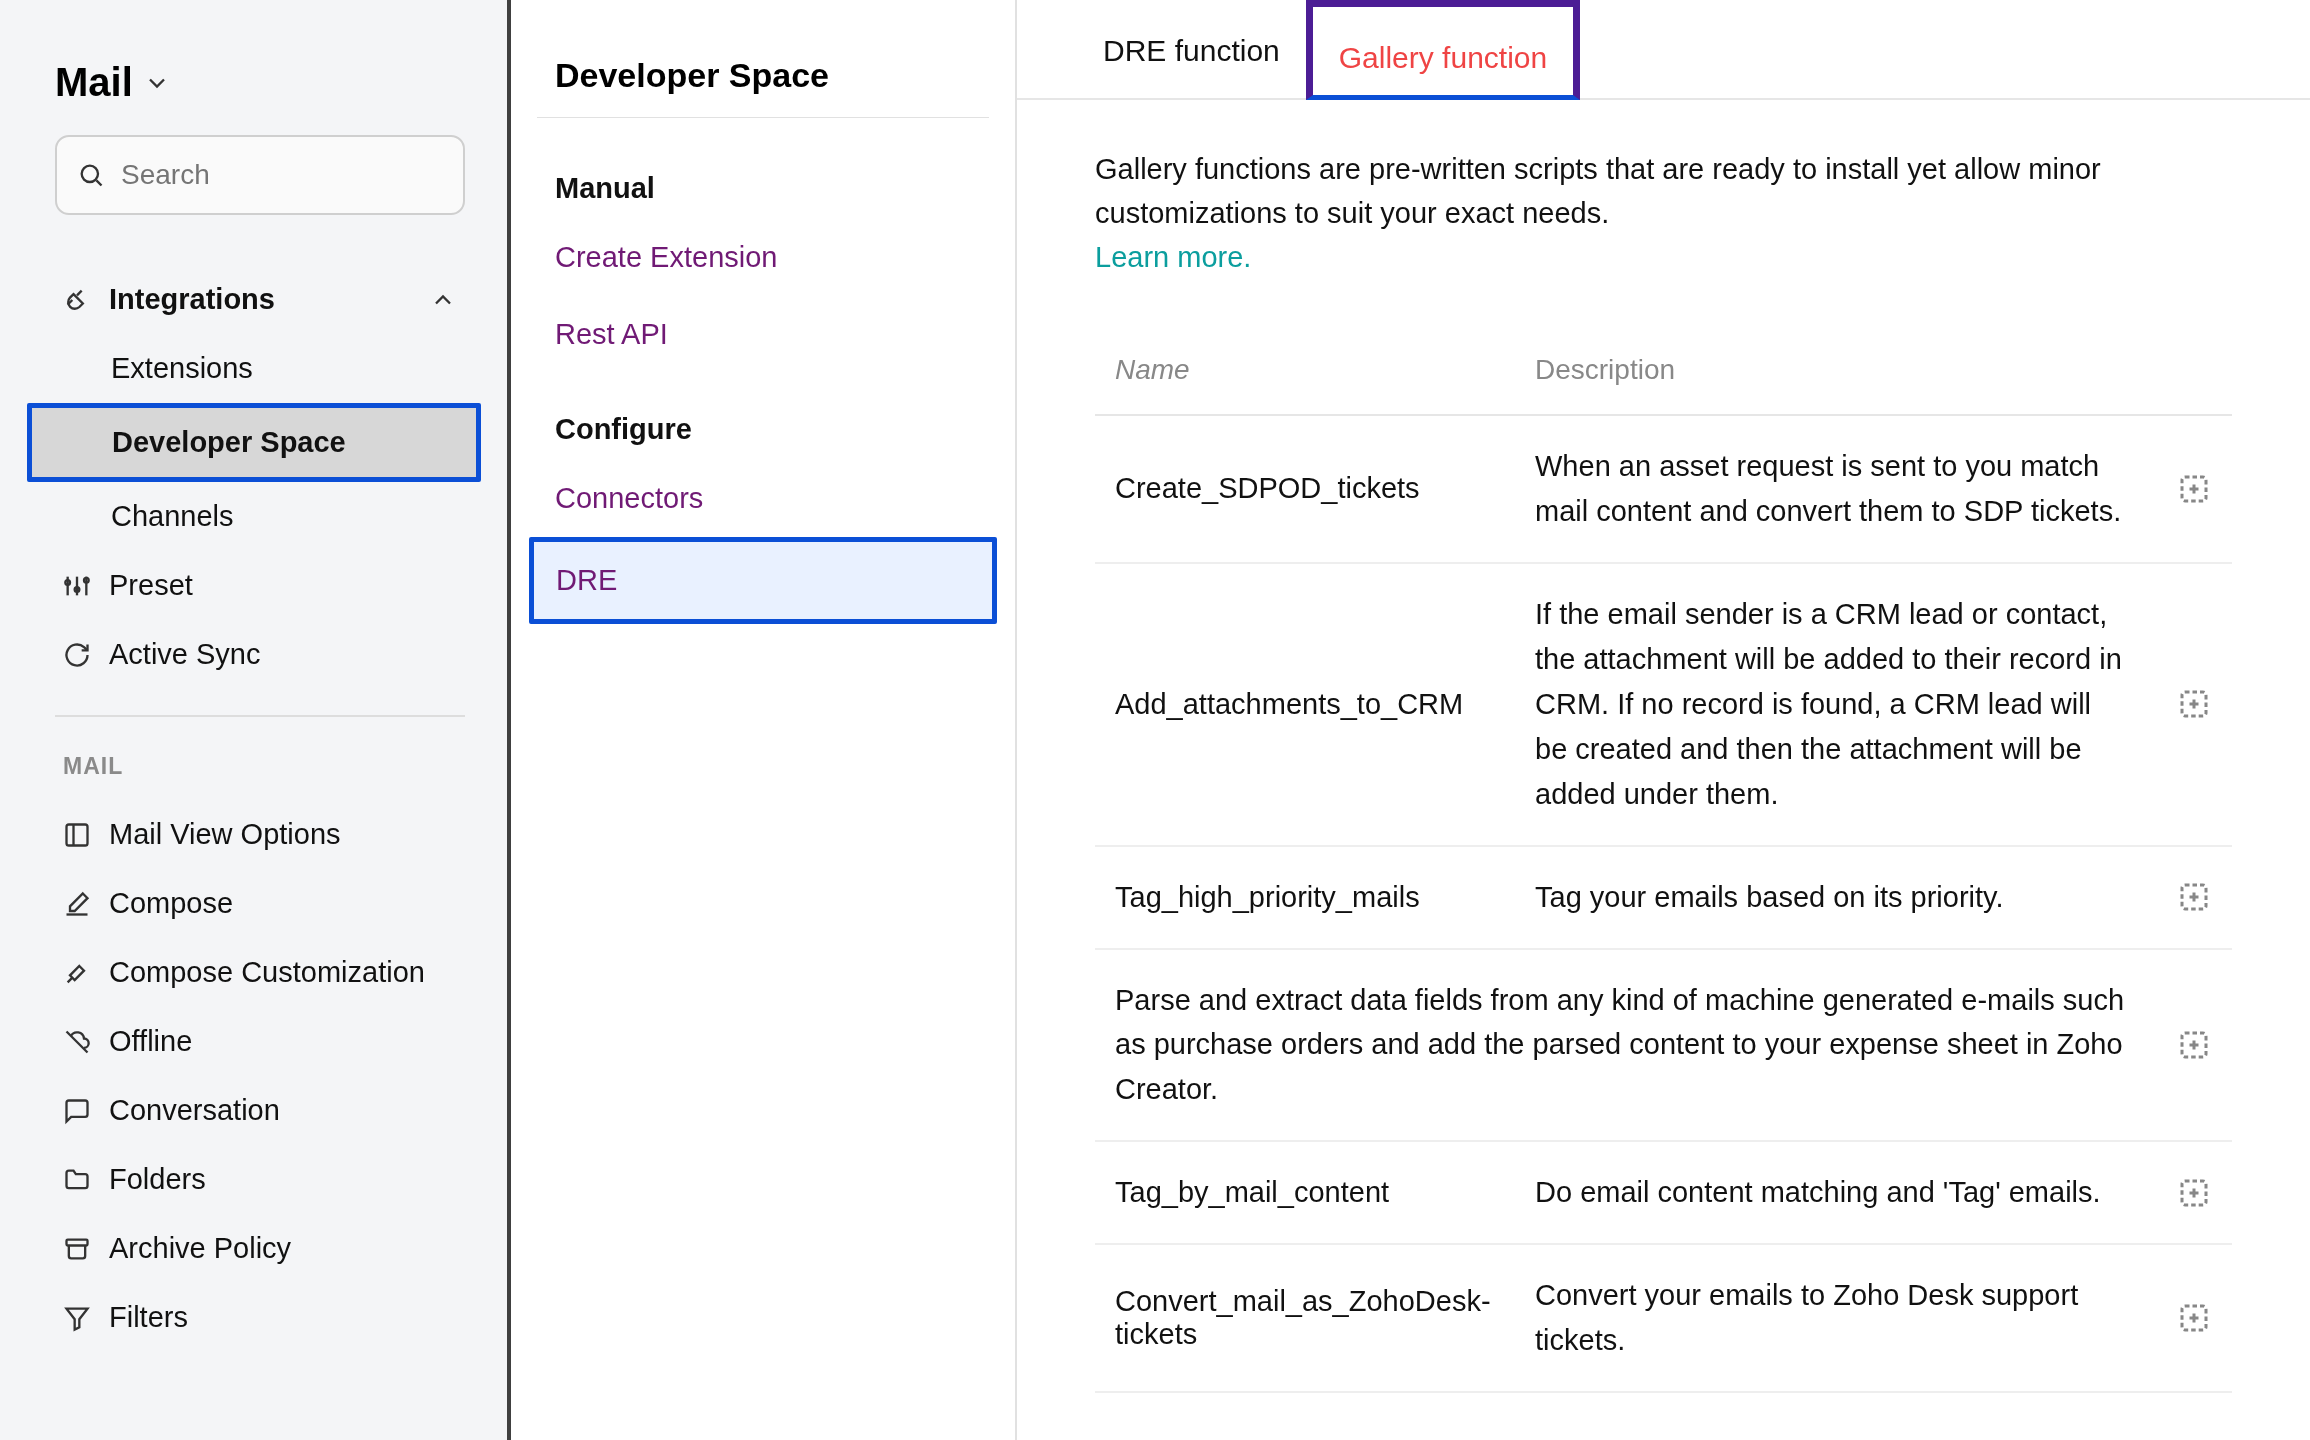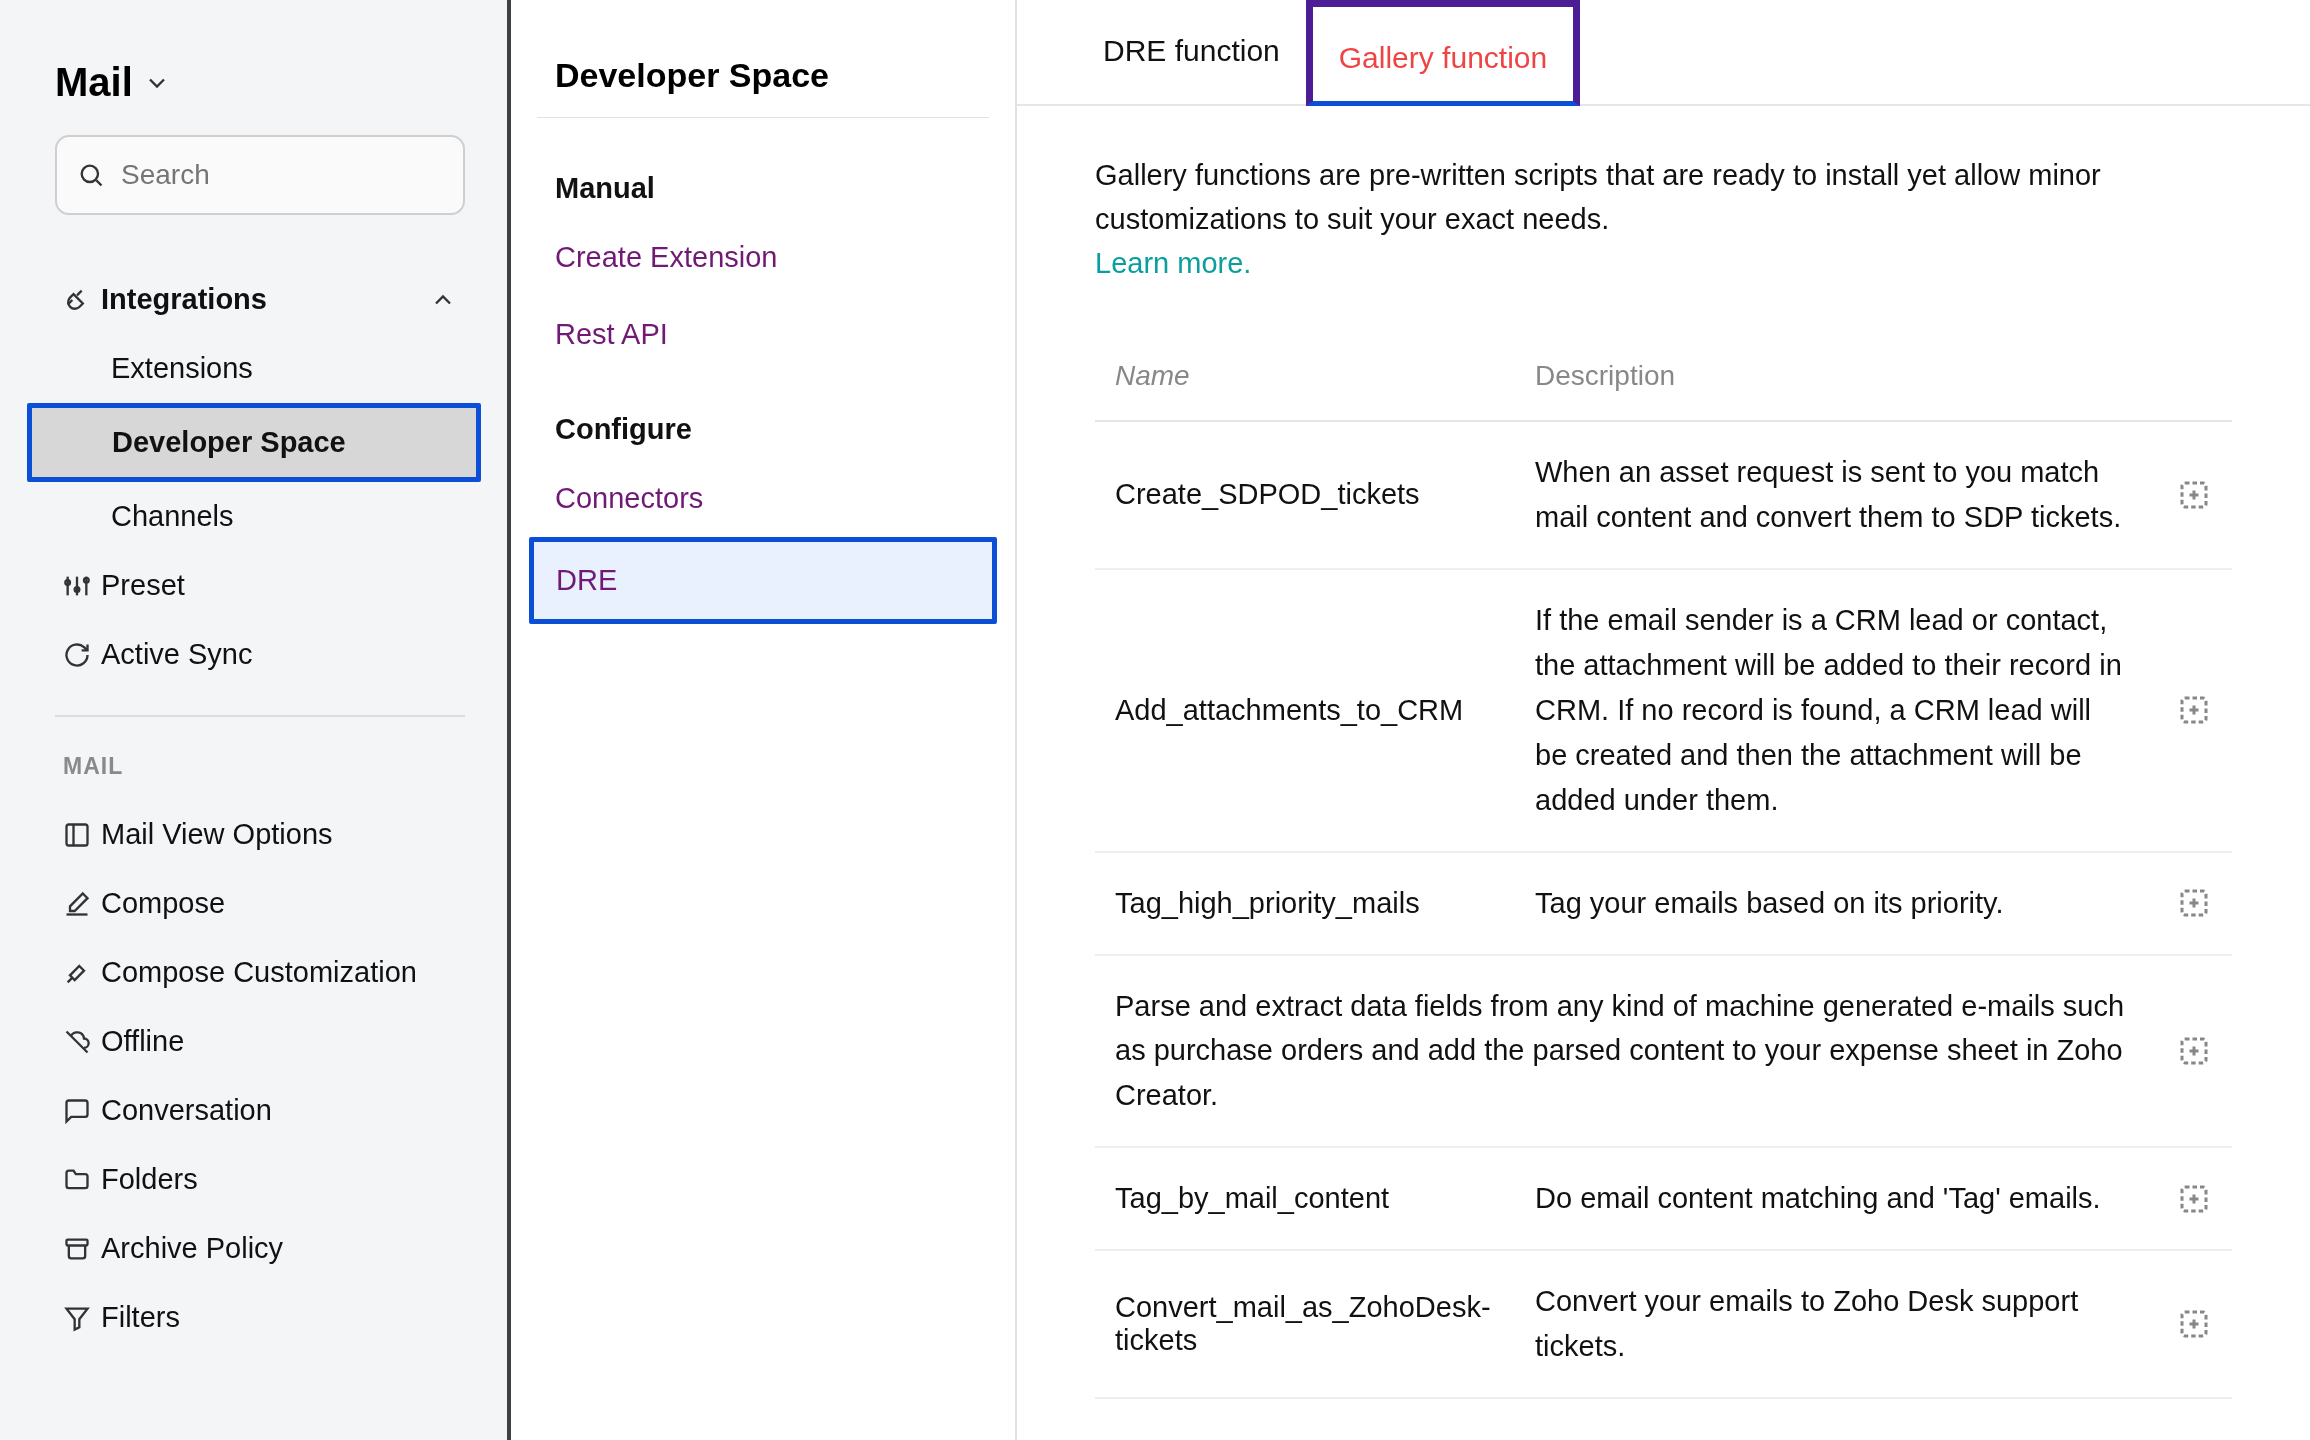--- a/index.html
+++ b/index.html
@@ -41,21 +41,21 @@
   border: none;
   outline: none;
   background: transparent;
   font-size: 28px;
   color: #555;
   flex: 1;
 }
 .nav-item, .nav-subitem {
   display: flex;
   align-items: center;
-  gap: 10px;
+  gap: 18px;
   padding: 18px 8px;
   cursor: pointer;
   font-size: 29px;
   color: #111;
 }
 .nav-item.bold { font-weight: 700; }
 .nav-subitem { padding-left: 56px; }
 .nav-item .chev { margin-left: auto; }
 .nav-subitem.highlight {
   background: #d7d7d7;
@@ -118,21 +118,21 @@
   display: flex;
   flex-direction: column;
 }
 .tabs {
   display: flex;
   gap: 0;
   border-bottom: 2px solid #e6e6e6;
   padding: 0 60px;
 }
 .tab {
-  padding: 34px 26px 26px 26px;
+  padding: 34px 26px 20px 26px;
   font-size: 30px;
   cursor: pointer;
   color: #111;
 }
 .tab.active {
   color: #ef4444;
   border: 7px solid #4c1d95;
   border-bottom: 5px solid #0b4fd6;
   margin-bottom: -2px;
   font-weight: 400;

